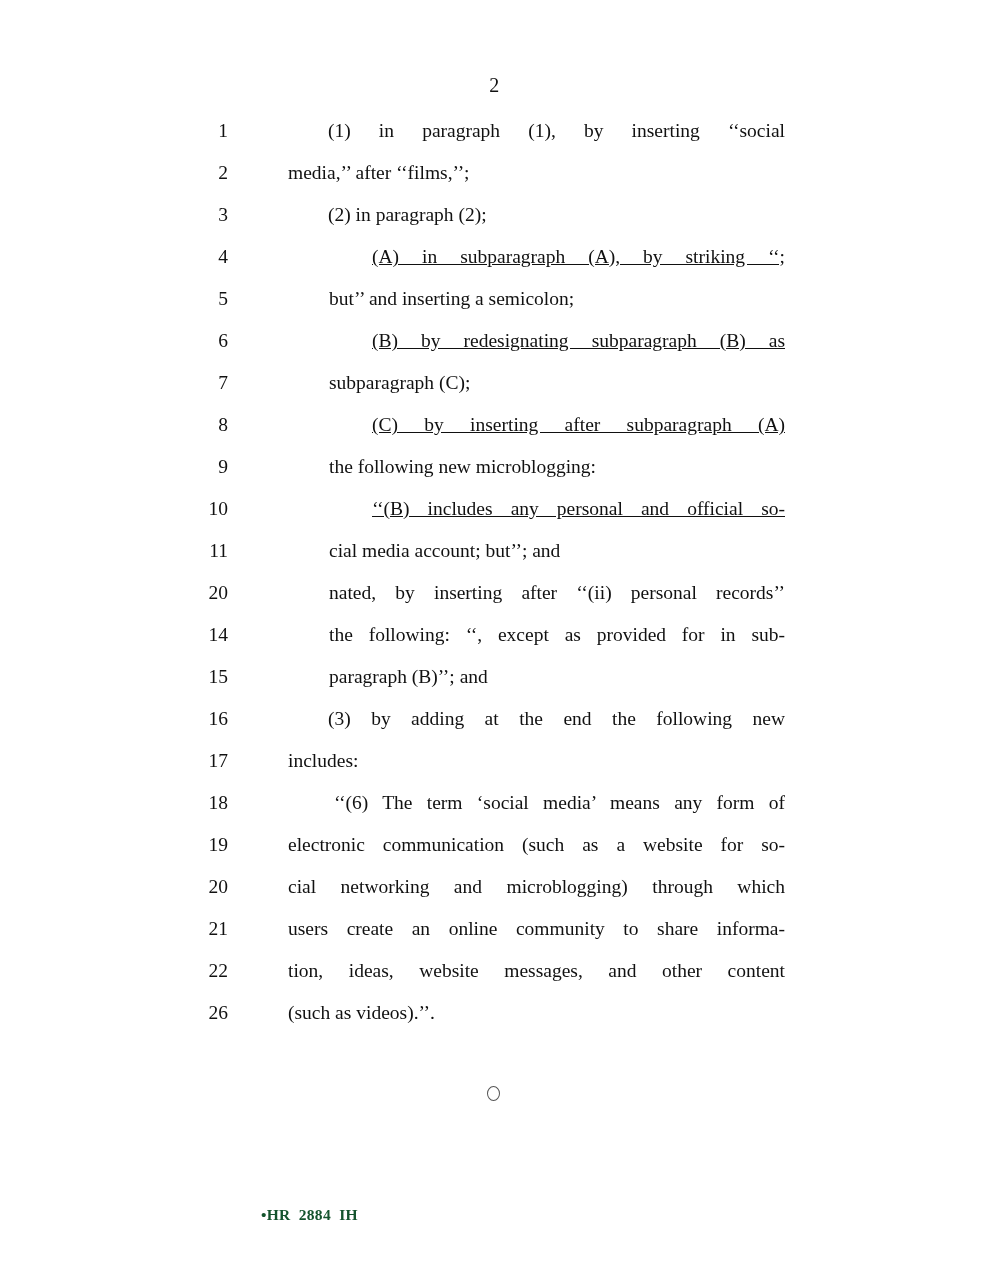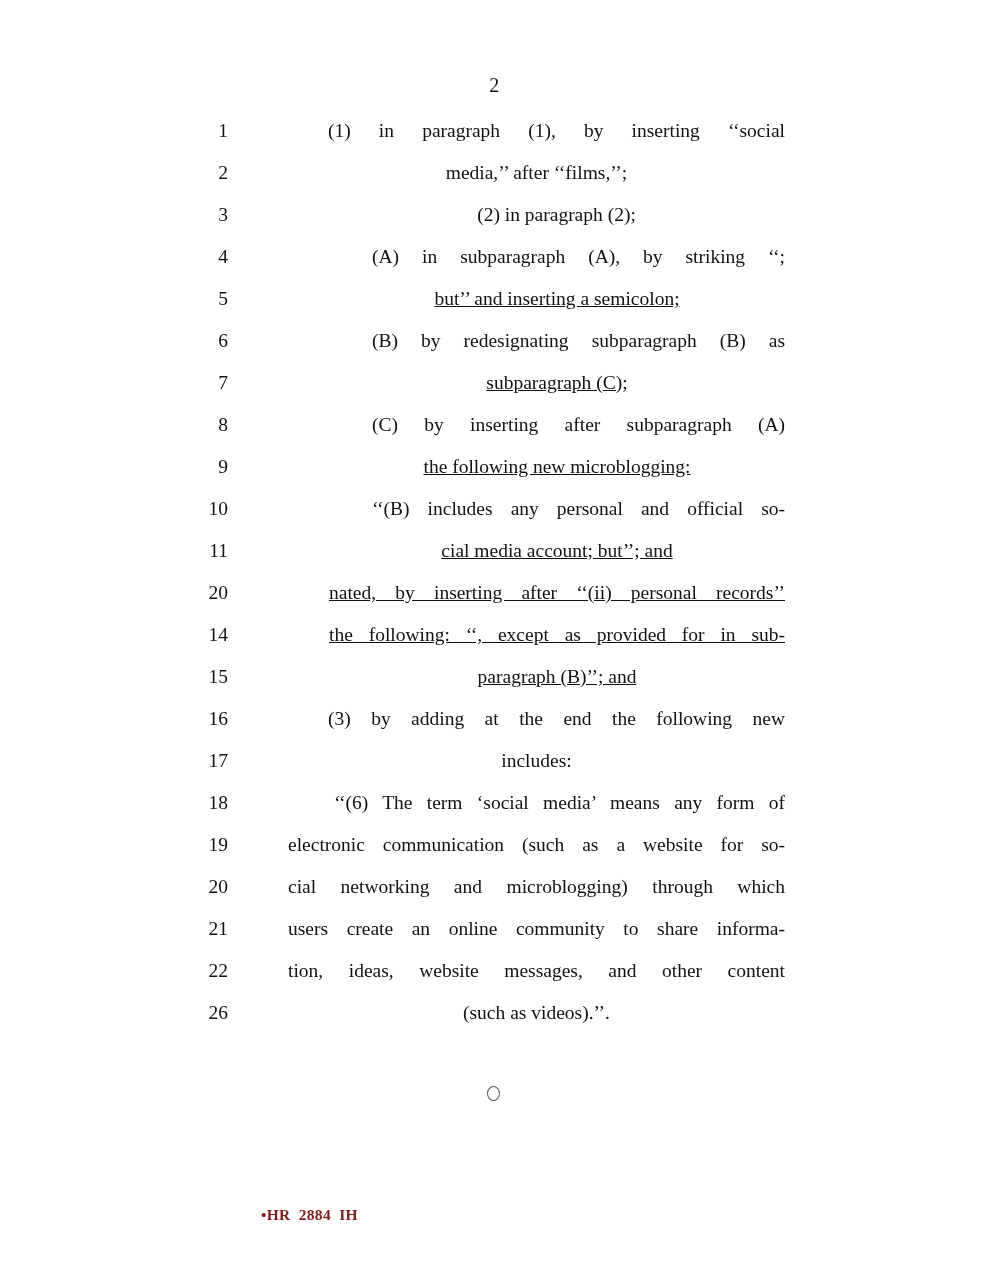--- a/index.html
+++ b/index.html
@@ -46,53 +46,53 @@
     font-size: 19.5px;
   }
   .line-text {
     position: absolute;
     top: 0;
     height: 42px;
     line-height: 42px;
     right: 204px;
     font-size: 19.5px;
     white-space: nowrap;
-    text-align: center;
+    text-align: left;
   }
   .line-text.justify {
     white-space: normal;
     text-align: justify;
     text-align-last: justify;
   }
   
   .t-para-first { left: 328px; }
   .t-para-cont  { left: 288px; }
-  .t-sub-first  { left: 372px; }
-  .t-sub-cont   { left: 329px; text-decoration: underline; }
+  .t-sub-first  { left: 372px; text-decoration: underline; }
+  .t-sub-cont   { left: 329px; }
   .t-q6-first   { left: 334px; }
   #end-circle {
     position: absolute;
     left: 487px;
     top: 1086px;
     width: 13px;
     height: 15px;
     border: 1.5px solid #555555;
     border-radius: 50%;
     box-sizing: border-box;
     background: transparent;
   }
   #footer-bill-number {
     position: absolute;
     left: 261px;
     top: 1206px;
     font-size: 15.5px;
     font-weight: 700;
     letter-spacing: 0.3px;
     word-spacing: 4px;
-    color: #7f1d1d;
+    color: #14532d;
   }
 </style>
 </head>
 <body>
 
 <div id="page">
 
   <div id="page-number">2</div>
 
   <div id="lines-container">

